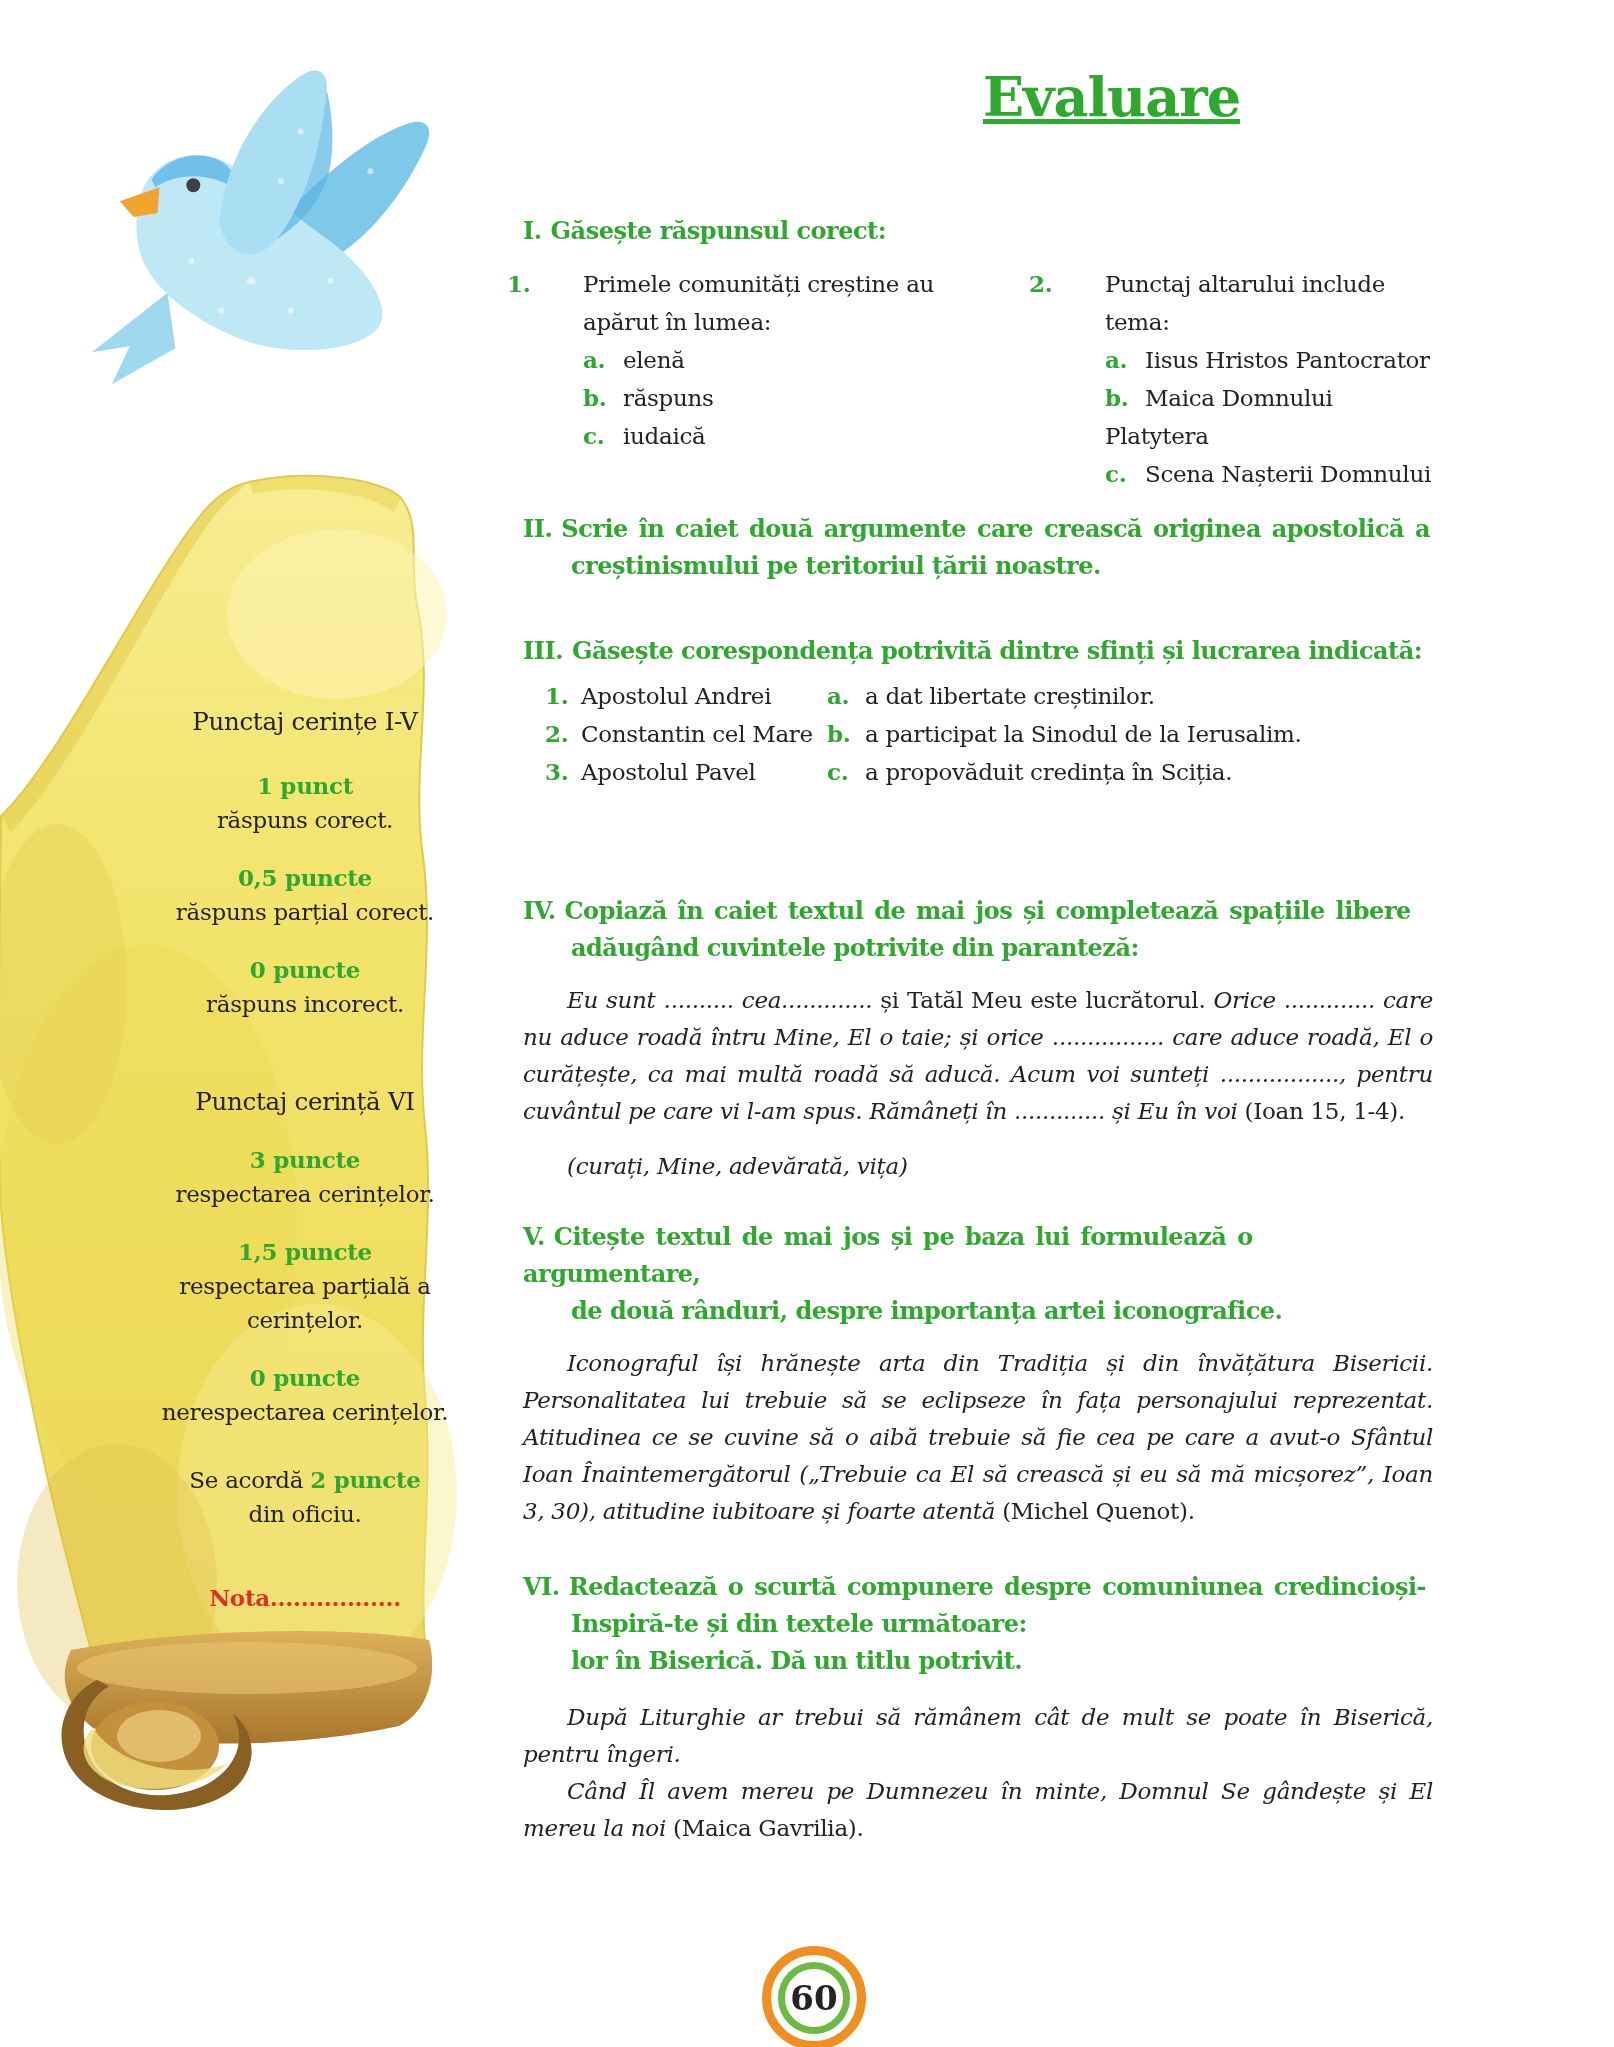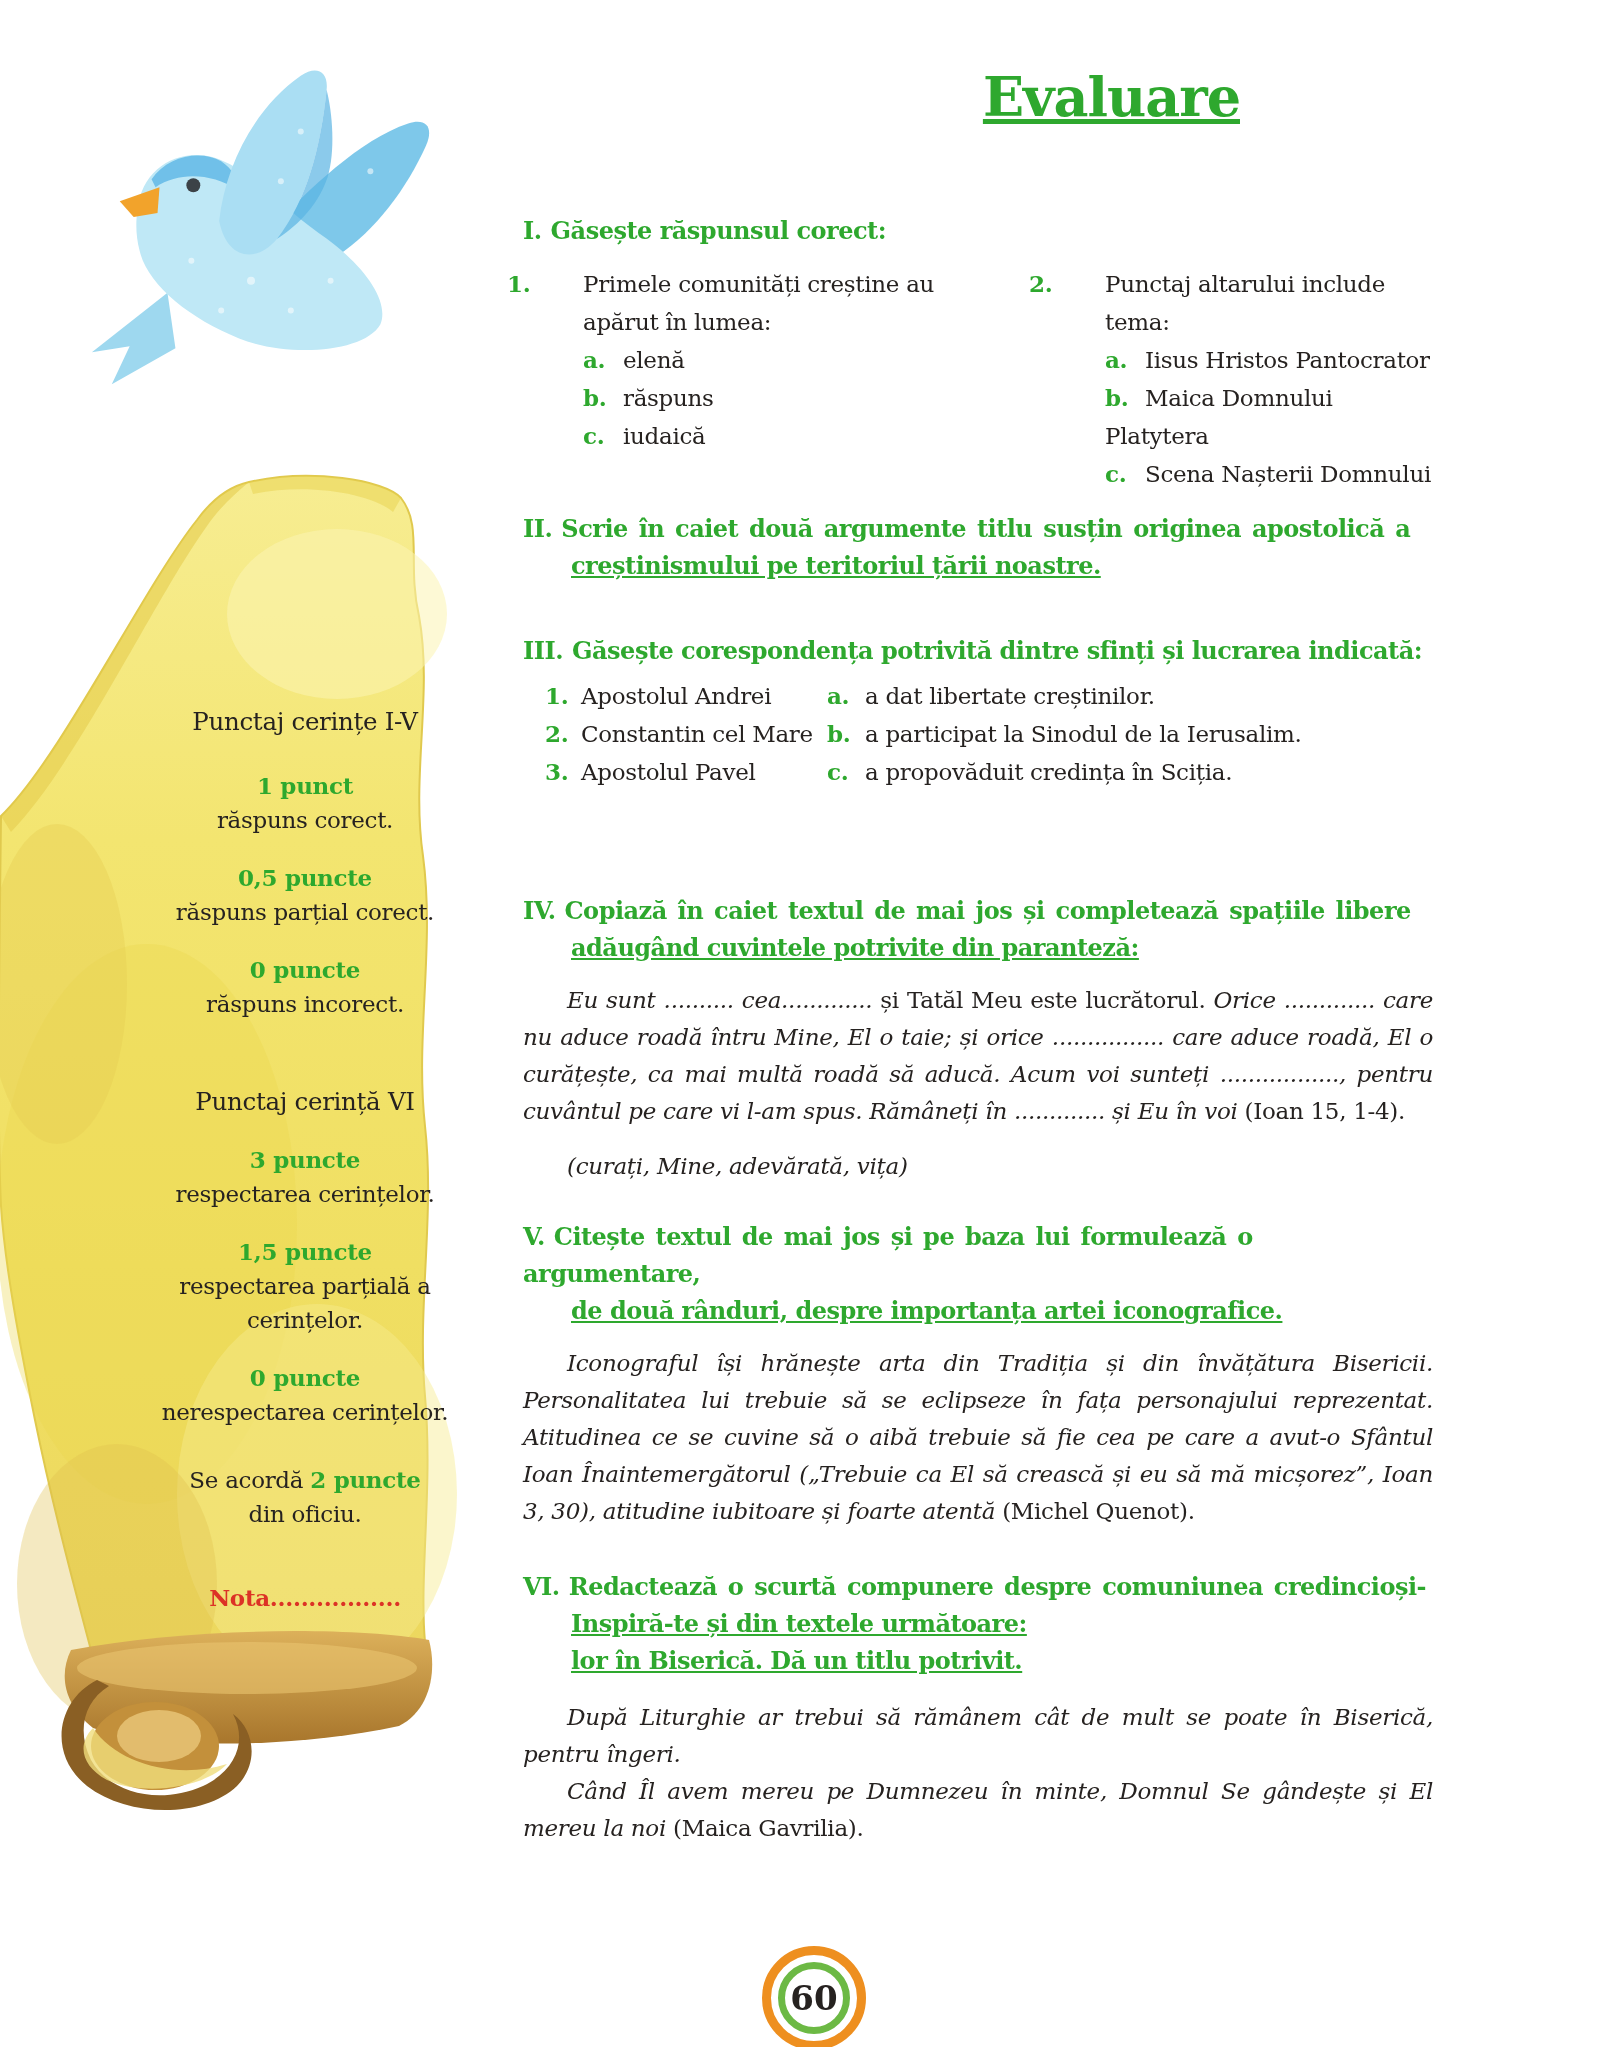--- a/index.html
+++ b/index.html
@@ -19,21 +19,21 @@
   .parchment{position:absolute;left:-6px;top:464px;width:486px;height:1400px;z-index:1;}
   
   .title{
     position:absolute;left:430px;top:62px;width:810px;text-align:right;
     font-size:54px;font-weight:bold;color:var(--green);letter-spacing:-1px;line-height:70px;z-index:2;text-decoration:underline;
   }
   
   .sec{position:absolute;left:523px;width:910px;z-index:2;}
   .hline{color:var(--green);font-weight:bold;font-size:24px;letter-spacing:-0.5px;line-height:37px;}
   .hline .hnum{margin-right:9px;}
-  .hcont{padding-left:48px;text-decoration:underline;}
+  .hcont{padding-left:48px;}
   .stretch{word-spacing:3px;}
   .nowrap{white-space:nowrap;}
   .green{color:var(--green);font-weight:bold;}
   .para{line-height:37px;text-align:justify;text-indent:44px;margin-top:16px;}
   .it{font-style:italic;}
   .bank{margin-top:18px;text-indent:44px;font-style:italic;line-height:37px;}
   
   .qrow{display:flex;margin-top:16px;}
   .q{line-height:38px;}
   .q .qpadded{padding-left:38px;}
@@ -152,21 +152,21 @@
           <div><span class="okey green">a.</span><span>Iisus Hristos Pantocrator</span></div>
           <div><span class="okey green">b.</span><span>Maica Domnului Platytera</span></div>
           <div><span class="okey green">c.</span><span>Scena Nașterii Domnului</span></div>
         </div>
       </div>
     </div>
   </div>
 
   <div class="sec" style="top:510px;">
     <div class="hline stretch">
-      <span class="hnum">II.</span><span>Scrie în caiet două argumente titlu susțin originea apostolică a</span>
+      <span class="hnum">II.</span><span>Scrie în caiet două argumente care crească originea apostolică a</span>
     </div>
     <div class="hline hcont">creștinismului pe teritoriul țării noastre.</div>
   </div>
 
   <div class="sec" style="top:632px;">
     <div class="hline nowrap">
       <span class="hnum">III.</span><span>Găsește corespondența potrivită dintre sfinți și lucrarea indicată:</span>
     </div>
     <div class="pairs">
       <div class="prow">

